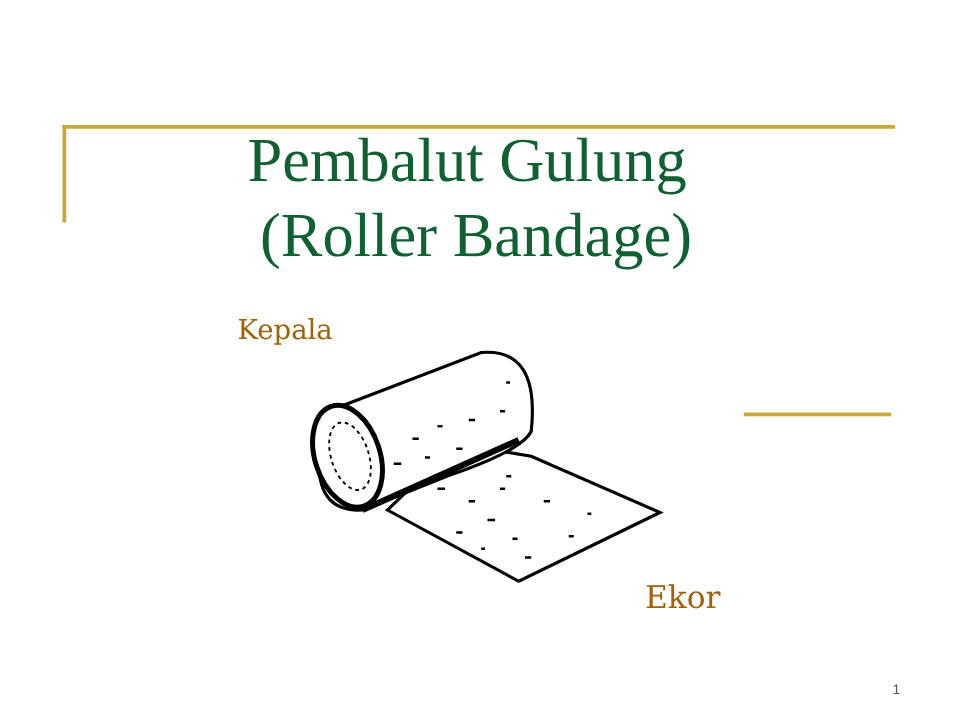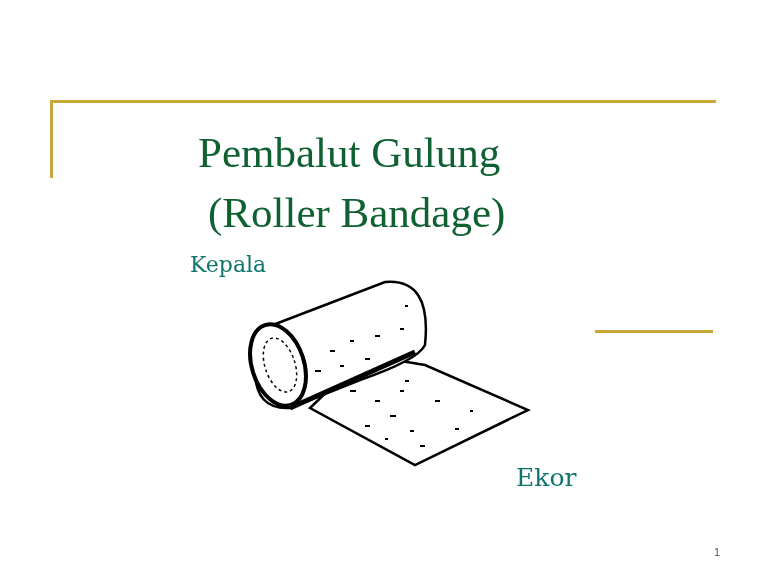--- a/index.html
+++ b/index.html
@@ -1,22 +1,22 @@
 <!DOCTYPE html>
 <html><head>
 <meta charset="utf-8">
 <style>
   html, body { margin:0; padding:0; }
   body { width:768px; height:576px; background:#ffffff; position:relative; overflow:hidden; font-family:"Liberation Serif", serif; }
   .hline { position:absolute; background:#c9a83a; }
-  .title { position:absolute; left:0; width:768px; color:#0f6132; font-size:43px; line-height:48px;margin-top:25px; }
+  .title { position:absolute; left:0; width:768px; color:#0f6132; font-size:50px; line-height:48px; }
   .t1 { left:198px; top:104px; width:auto; }
   .t2 { left:208px; top:164px; width:auto; }
   .illus { position:absolute; left:160px; top:240px; width:420px; height:270px; }
-  .lbl { position:absolute; font-family:"DejaVu Serif", serif; color:#0f766e; font-size:22px; }
+  .lbl { position:absolute; font-family:"DejaVu Serif", serif; color:#a16207; font-size:22px; }
   .kepala { left:190px; top:252px; }
   .ekor { left:484px; top:463px; font-size:25px;margin-left:32px; }
   .pagenum { position:absolute; left:714px; top:546px; font-size:11px; color:#555; font-family:"Liberation Sans", sans-serif; }
 </style>
 </head>
 <body>
 
 <div>
   <div class="hline" style="left:50px; top:100px; width:666px; height:3px;"></div>
   <div class="hline" style="left:50px; top:100px; width:3px; height:78px;"></div>

